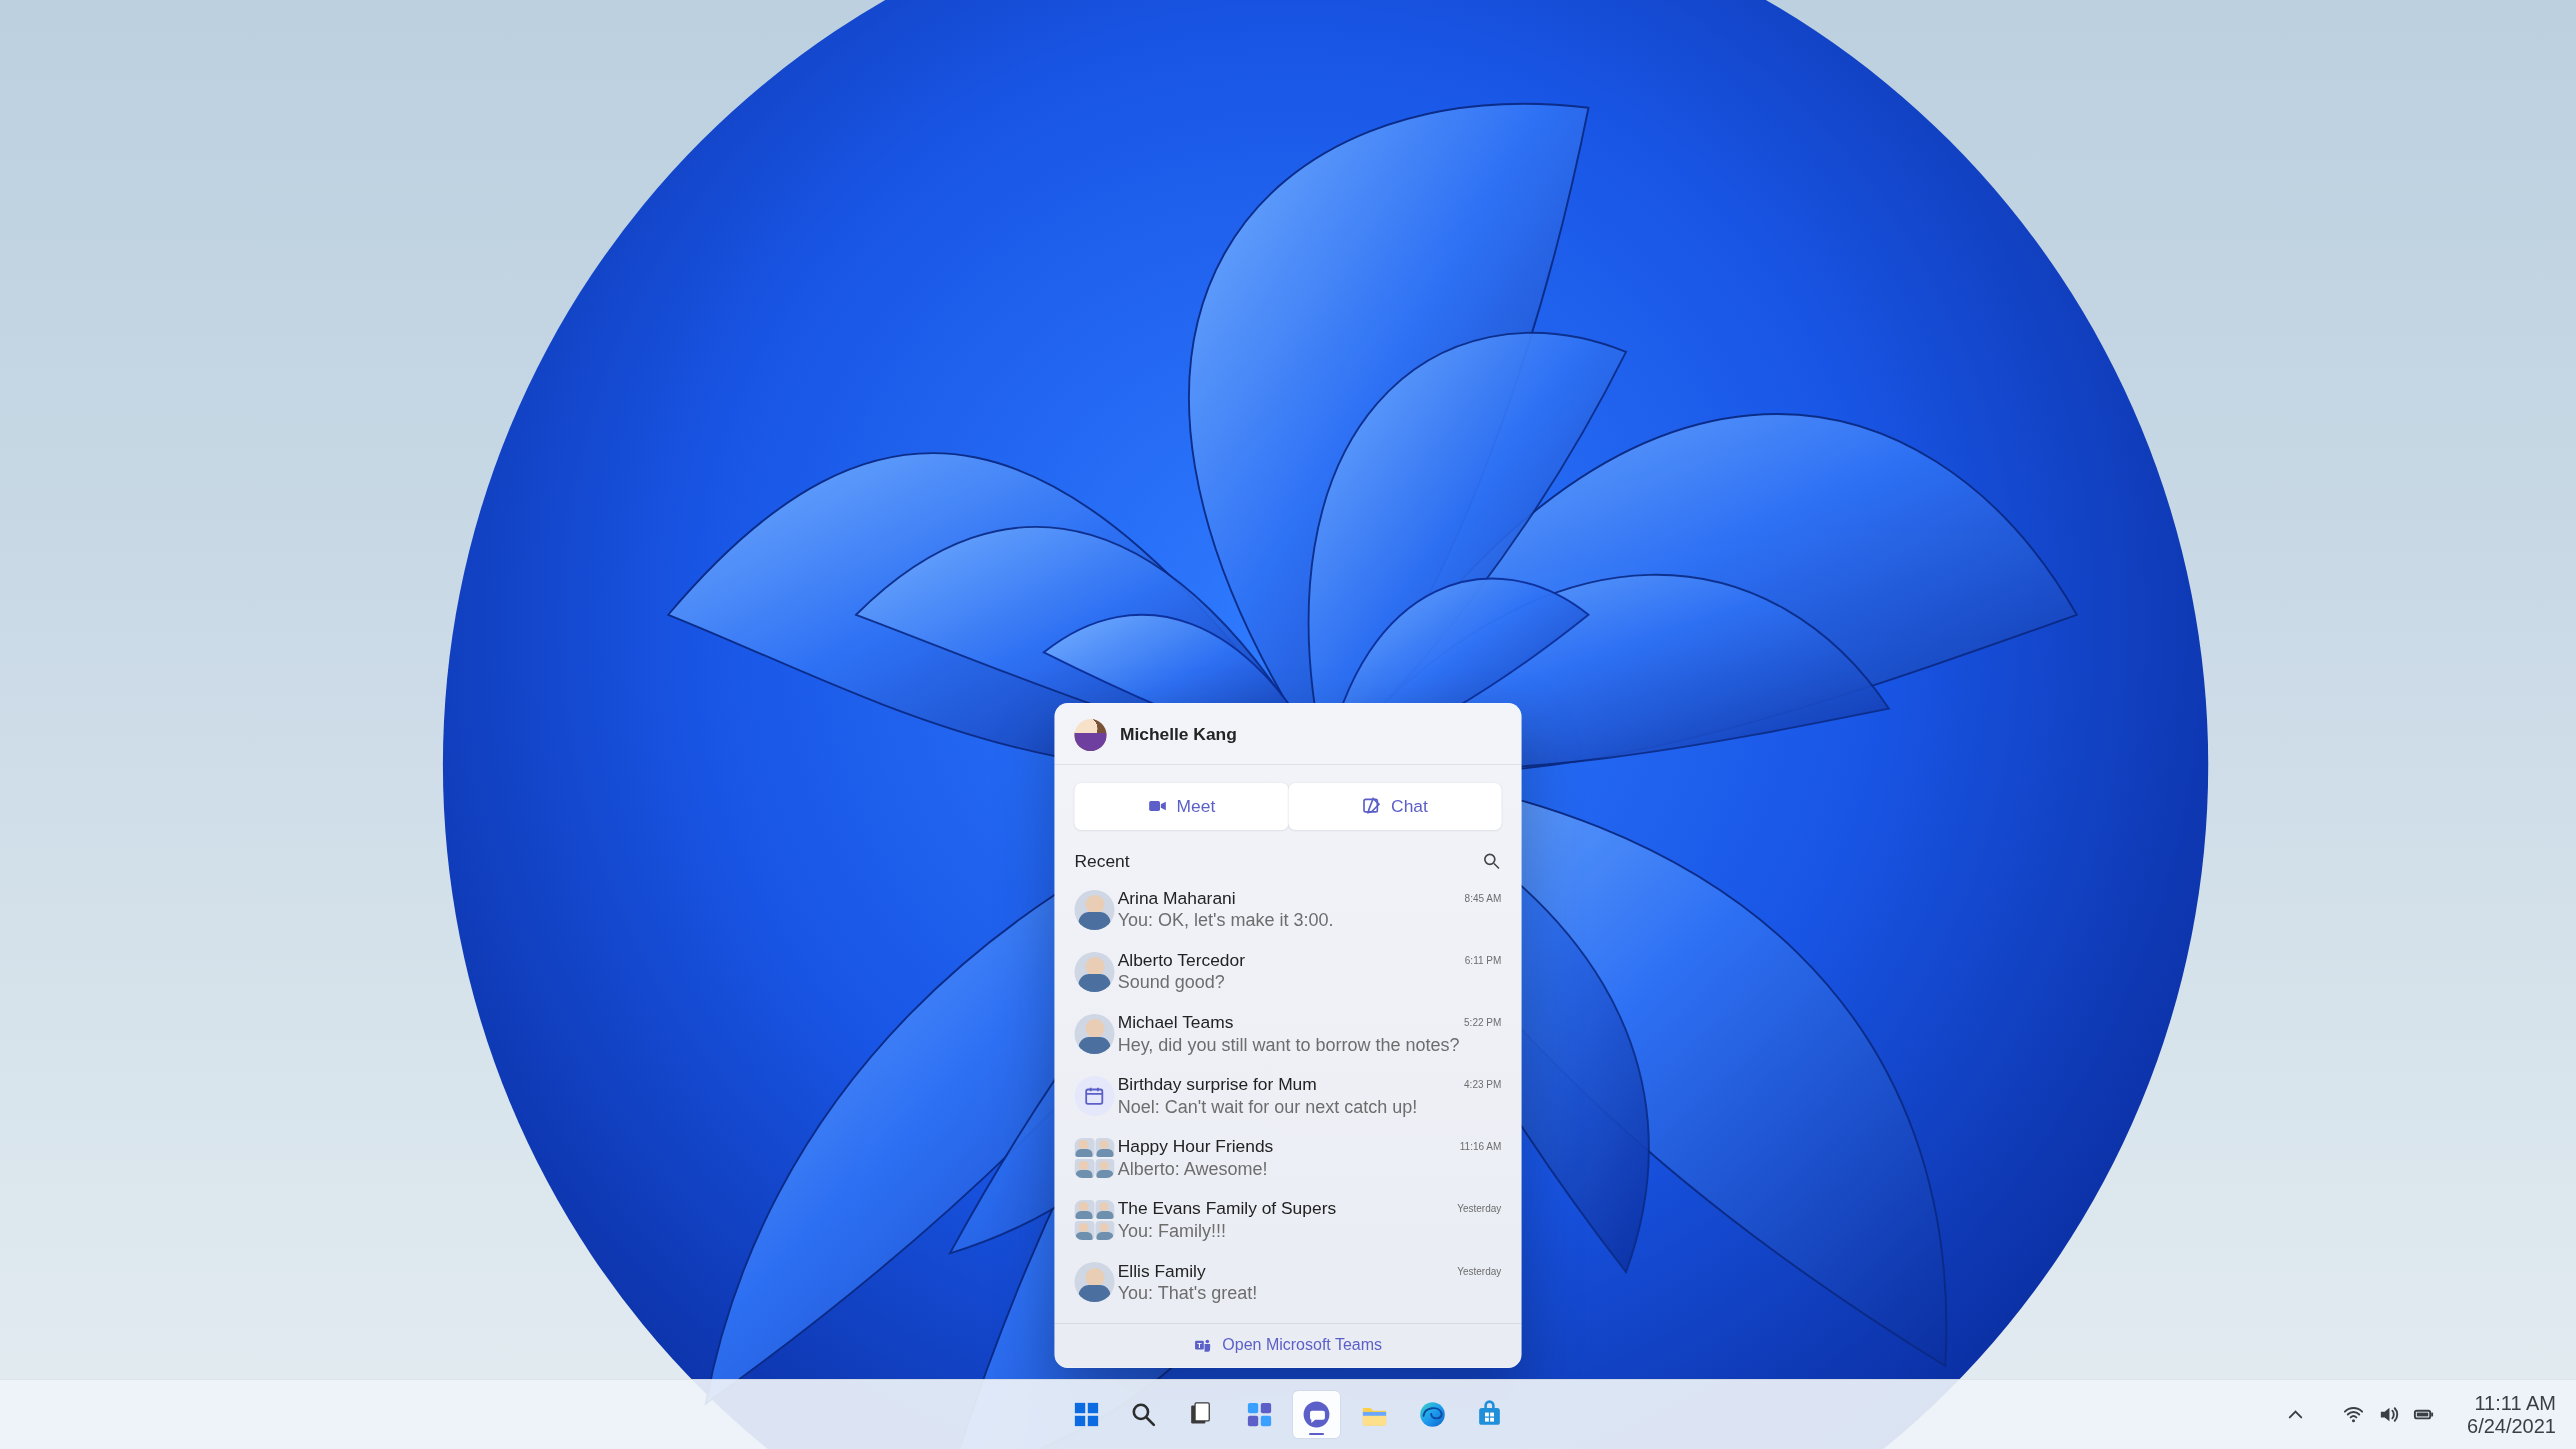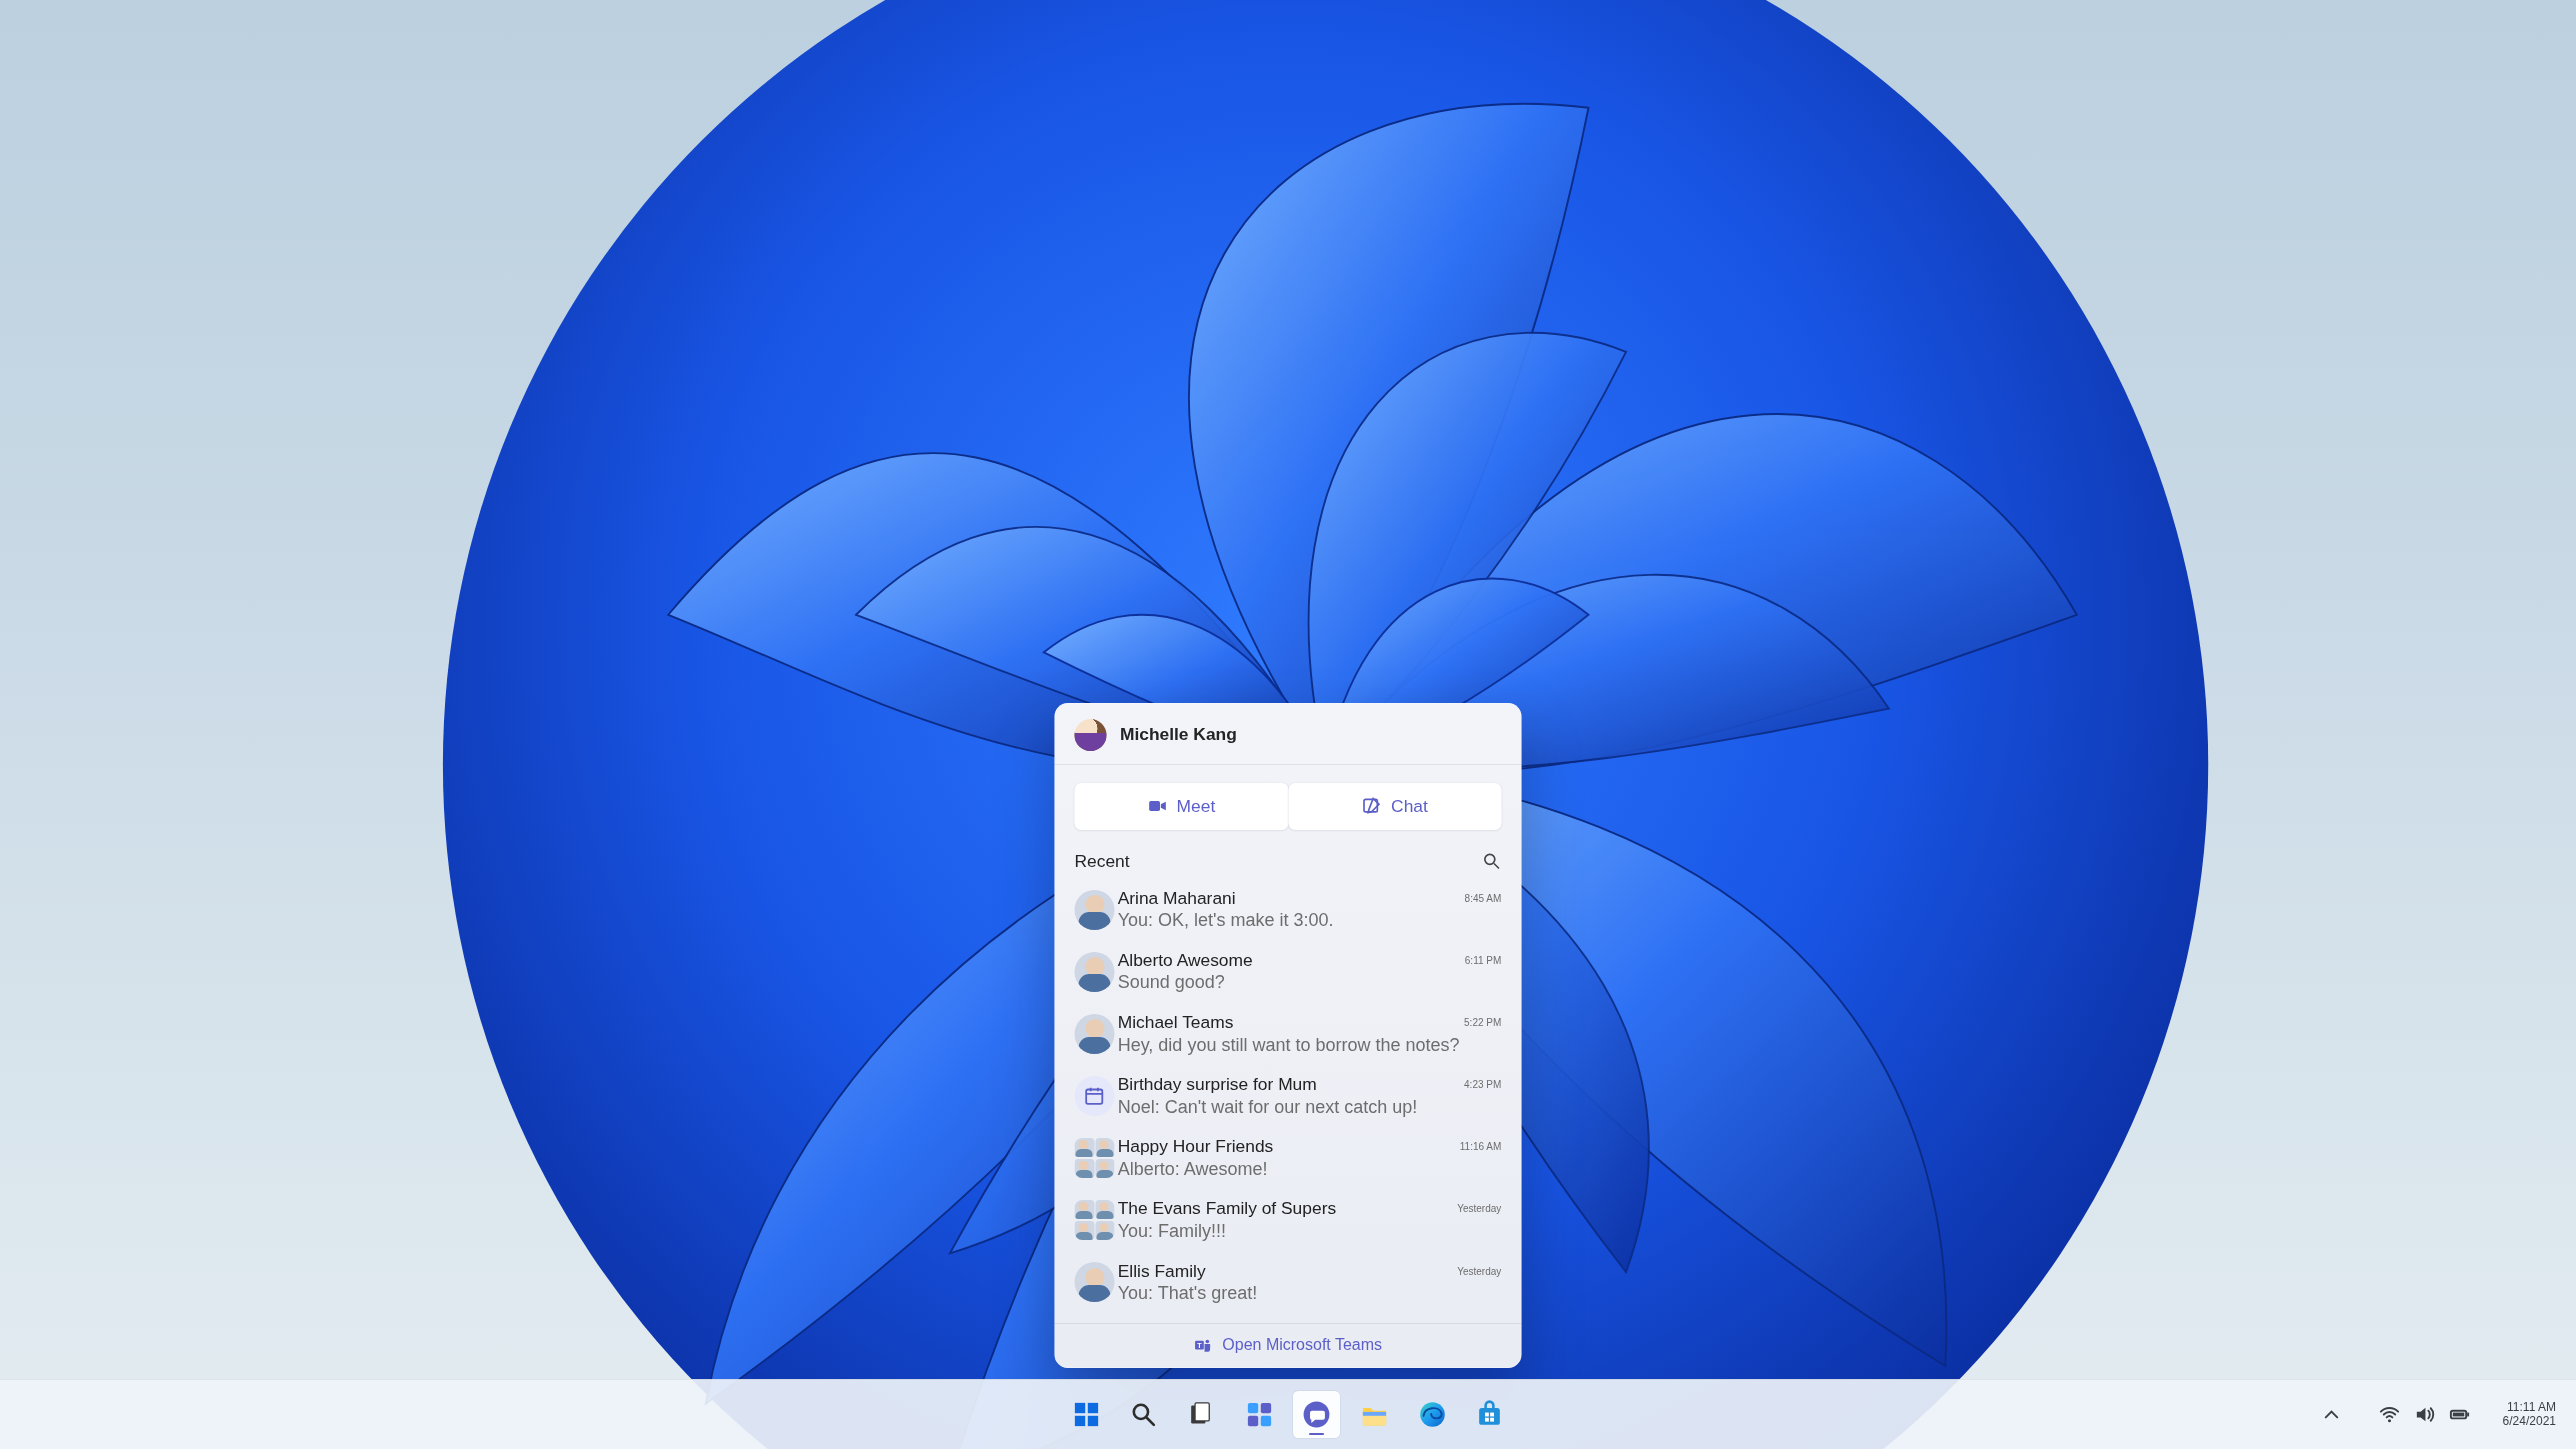--- a/index.html
+++ b/index.html
@@ -38,21 +38,21 @@
   }
   .task-btn svg { width: 31px; height: 31px; }
 
   .tray {
     position: absolute; right: 20px; top: 0; bottom: 0;
     display: flex; align-items: center; gap: 16px;
     color: #3a3f47;
   }
   .tray-group{ display:flex; align-items:center; gap:12px; padding:6.7px 9.4px; border-radius:5.4px; }
   .tray svg { width: 23px; height: 23px; }
-  .clock { text-align: right; font-size: 12px; line-height: 1.15; margin-left: 6.7px; }
+  .clock { text-align: right; font-size: 20px; line-height: 1.15; margin-left: 6.7px; }
 
   
   .flyout {
     position: absolute;
     width: 467px;
     left: 50%; transform: translateX(-50%);
     bottom: 81px;
     background: linear-gradient(180deg,#f2f4fa 0%, #eef0f6 50%, #e9ecf3 100%);
     border-radius: 13.4px;
     box-shadow: 0 27px 60px rgba(0,0,0,0.25), 0 0 0 0.7px rgba(255,255,255,0.4) inset;
@@ -199,21 +199,21 @@
         <div class="conv-av person"></div>
         <div class="conv-main">
           <div class="conv-title">Arina Maharani</div>
           <div class="conv-sub">You: OK, let's make it 3:00.</div>
         </div>
         <div class="conv-time">8:45 AM</div>
       </div>
       <div class="conv">
         <div class="conv-av person"></div>
         <div class="conv-main">
-          <div class="conv-title">Alberto Awesome</div>
+          <div class="conv-title">Alberto Tercedor</div>
           <div class="conv-sub">Sound good?</div>
         </div>
         <div class="conv-time">6:11 PM</div>
       </div>
       <div class="conv">
         <div class="conv-av person"></div>
         <div class="conv-main">
           <div class="conv-title">Michael Teams</div>
           <div class="conv-sub">Hey, did you still want to borrow the notes?</div>
         </div>

